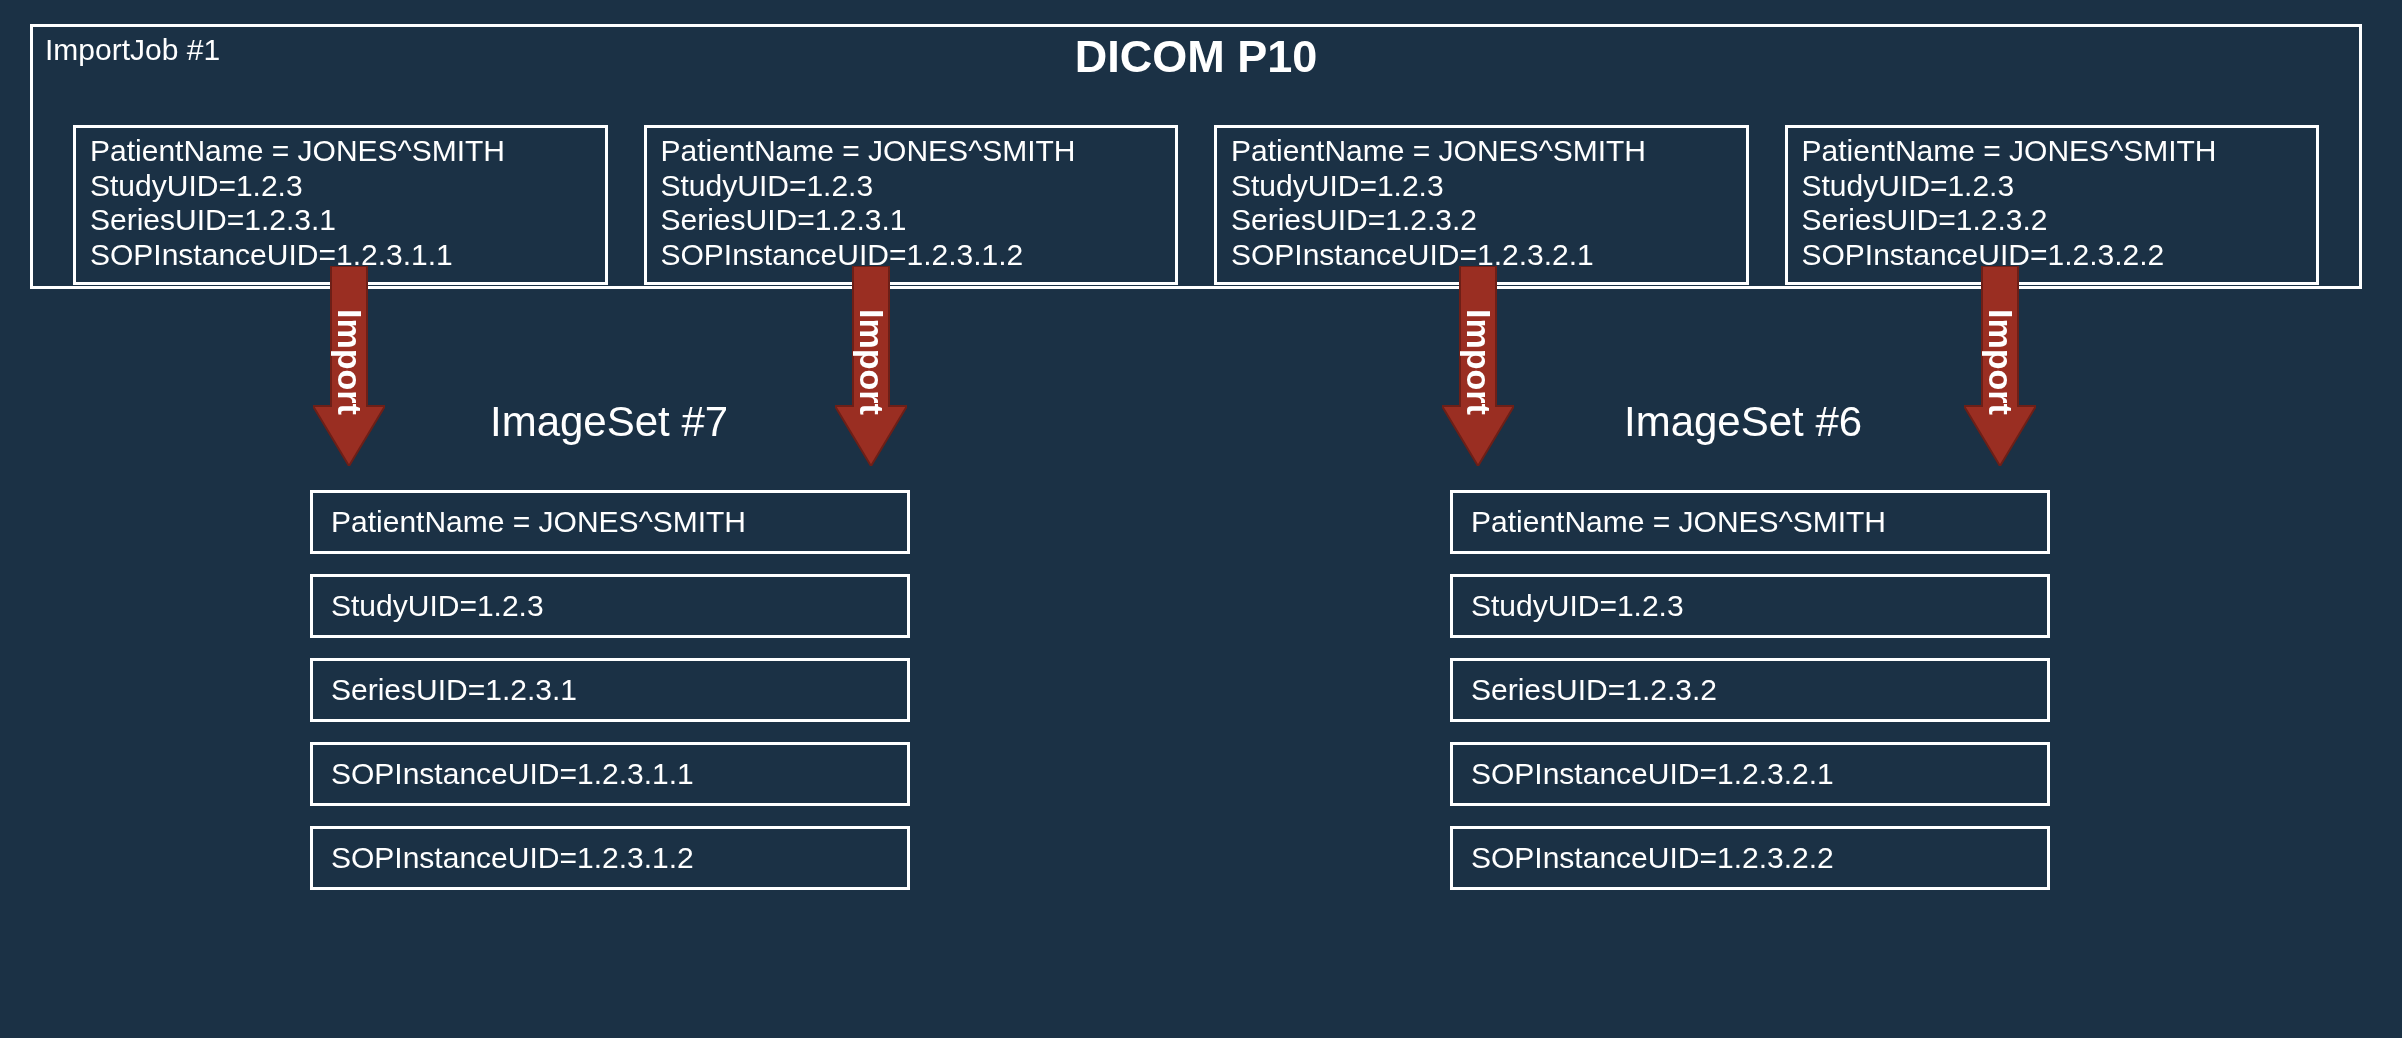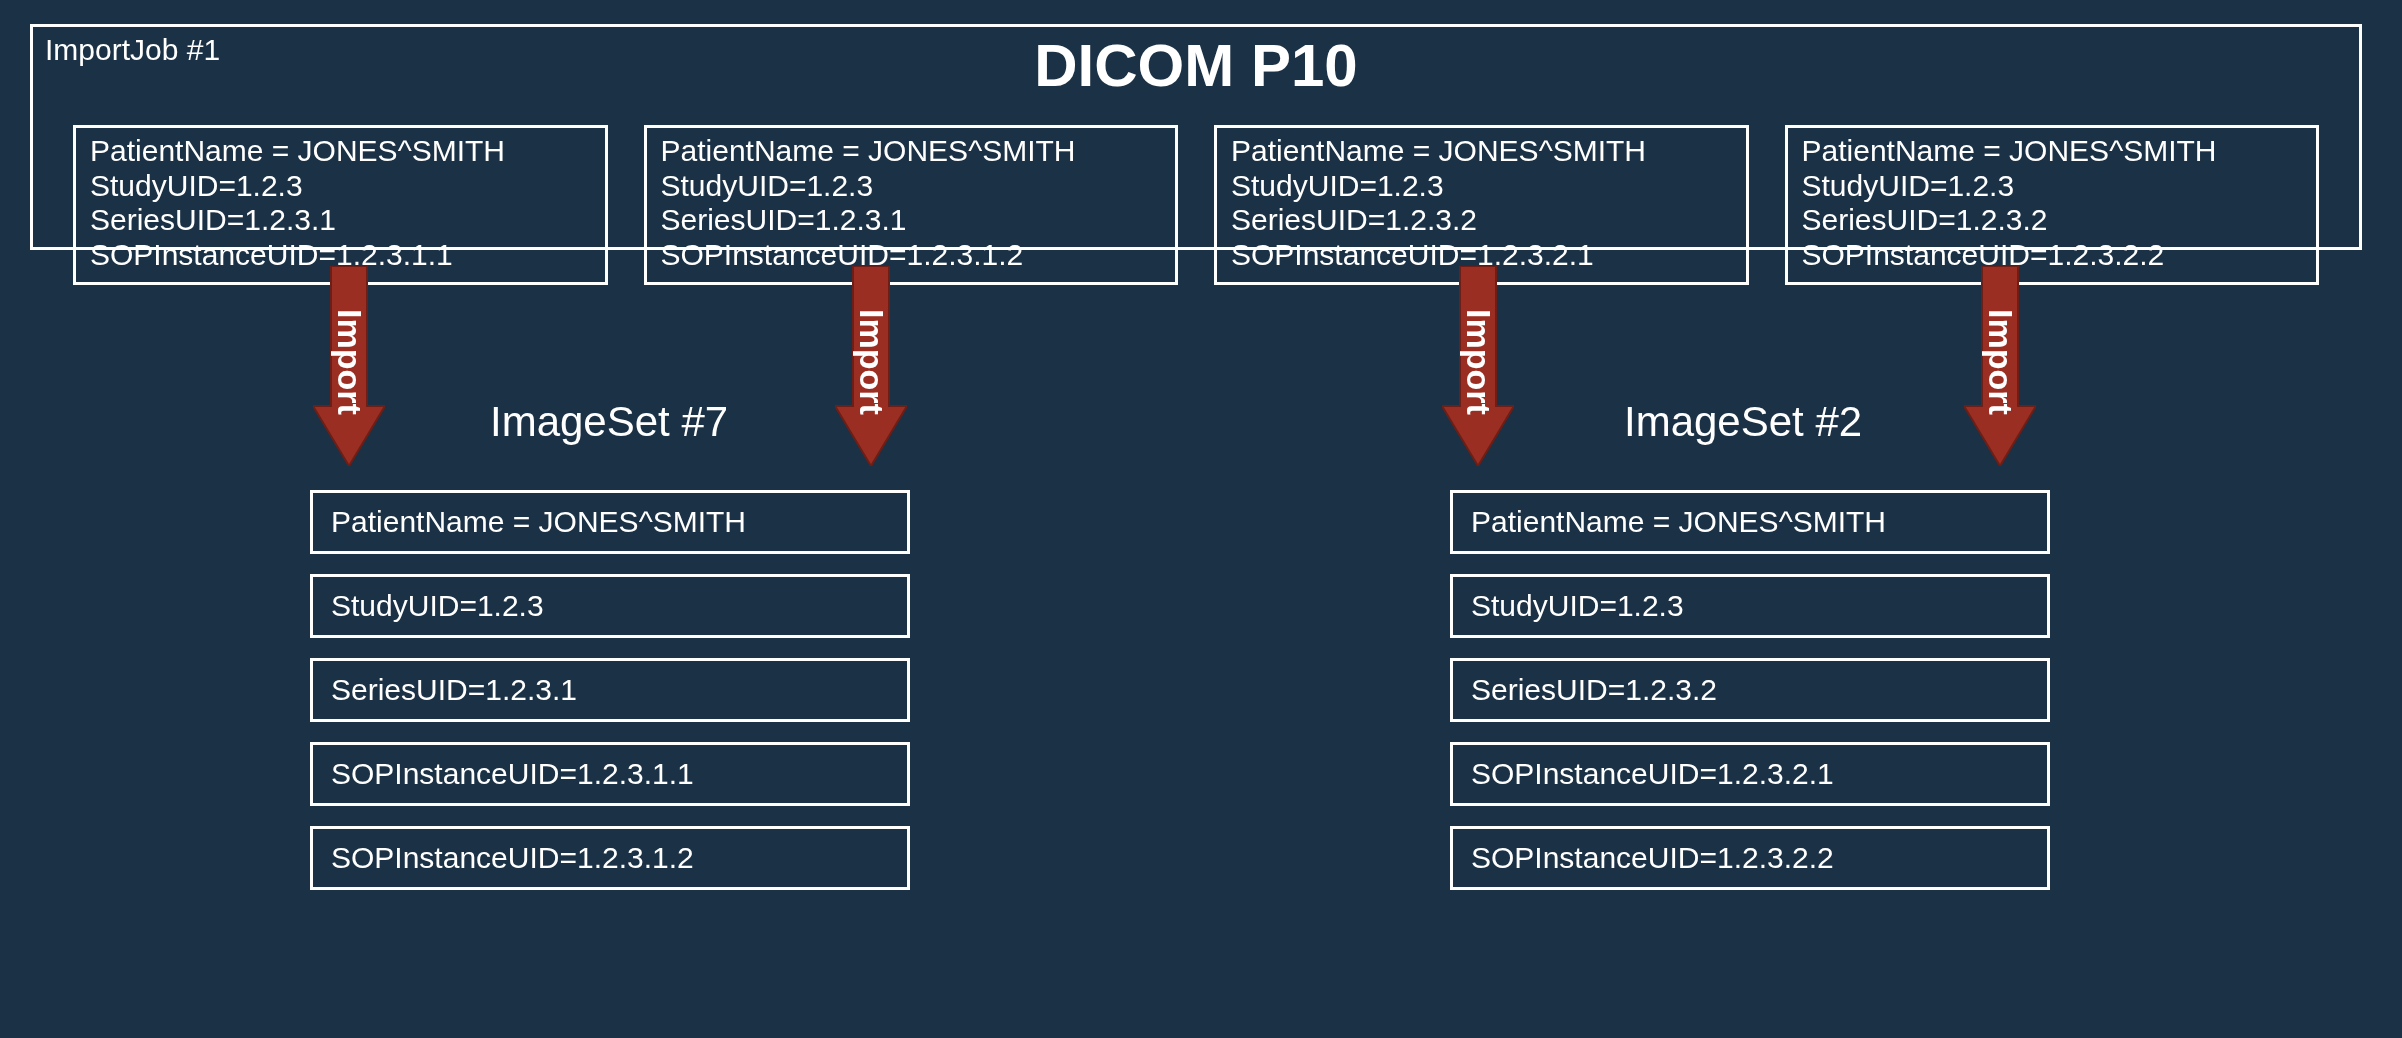--- a/index.html
+++ b/index.html
@@ -9,35 +9,35 @@
     color: #fff;
     width: 2402px;
     height: 1038px;
     position: relative;
   }
   .import-job {
     position: absolute;
     left: 30px;
     top: 24px;
     width: 2332px;
-    height: 226px;
+    height: 265px;
     border: 3px solid #fff;
   }
   .import-job-label {
     position: absolute;
     top: 6px;
     left: 12px;
     font-size: 30px;
   }
   .dicom-title {
     position: absolute;
     top: 4px;
     left: 50%;
     transform: translateX(-50%);
-    font-size: 60px;
+    font-size: 45px;
     font-weight: bold;
   }
   .instance-row {
     position: absolute;
     top: 98px;
     left: 40px;
     right: 40px;
     display: flex;
     gap: 36px;
   }
@@ -134,21 +134,21 @@
   <div class="arrow-label">Import</div>
 </div>
 <div class="arrow" style="left:1964px; top:266px;">
   <svg viewBox="0 0 72 200">
     <path d="M18 0 L54 0 L54 140 L72 140 L36 200 L0 140 L18 140 Z" fill="#9a2e22" stroke="#6d1f17" stroke-width="2"></path>
   </svg>
   <div class="arrow-label">Import</div>
 </div>
 
 <div class="imageset-title" style="left:490px; top:398px;">ImageSet #7</div>
-<div class="imageset-title" style="left:1624px; top:398px;">ImageSet #2</div>
+<div class="imageset-title" style="left:1624px; top:398px;">ImageSet #6</div>
 
 <div class="imageset" style="left:310px; top:490px;">
   <div class="imageset-row">PatientName = JONES^SMITH</div>
   <div class="imageset-row">StudyUID=1.2.3</div>
   <div class="imageset-row">SeriesUID=1.2.3.1</div>
   <div class="imageset-row">SOPInstanceUID=1.2.3.1.1</div>
   <div class="imageset-row">SOPInstanceUID=1.2.3.1.2</div>
 </div>
 
 <div class="imageset" style="left:1450px; top:490px;">

